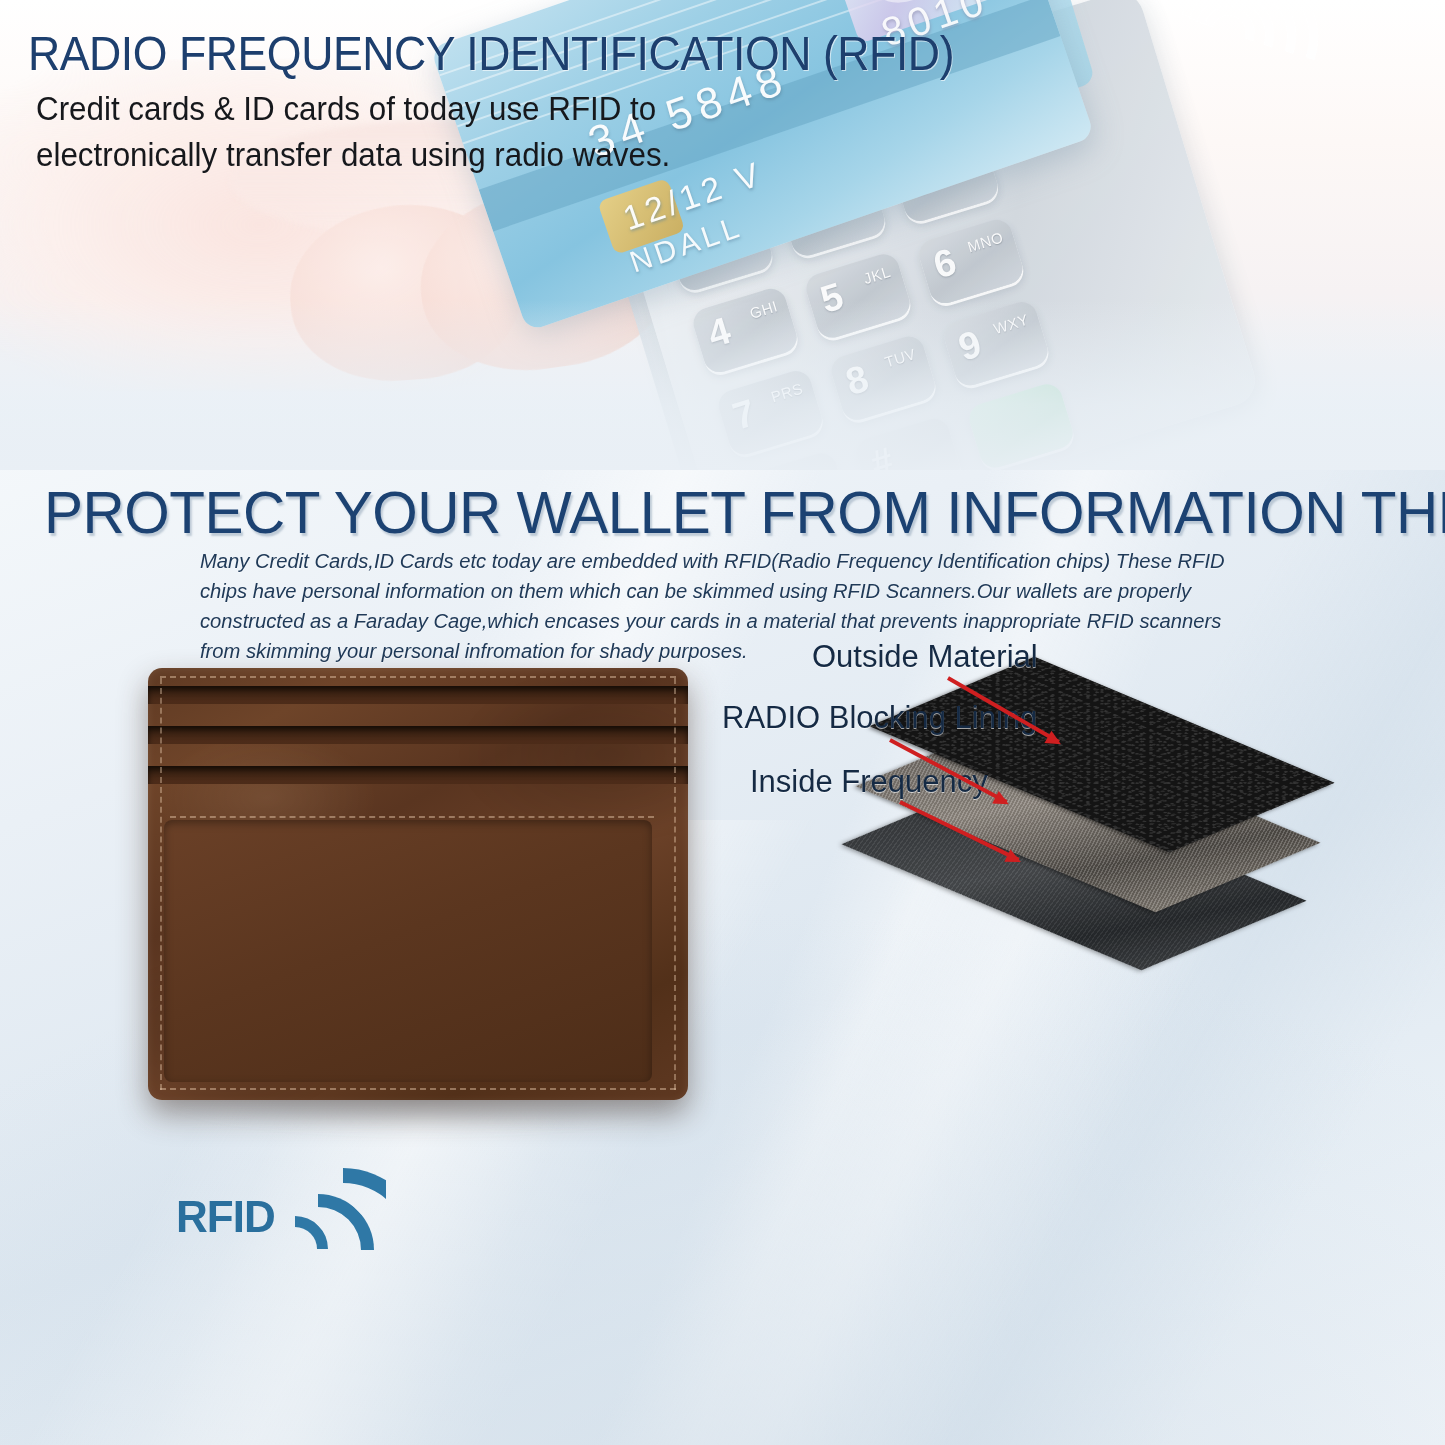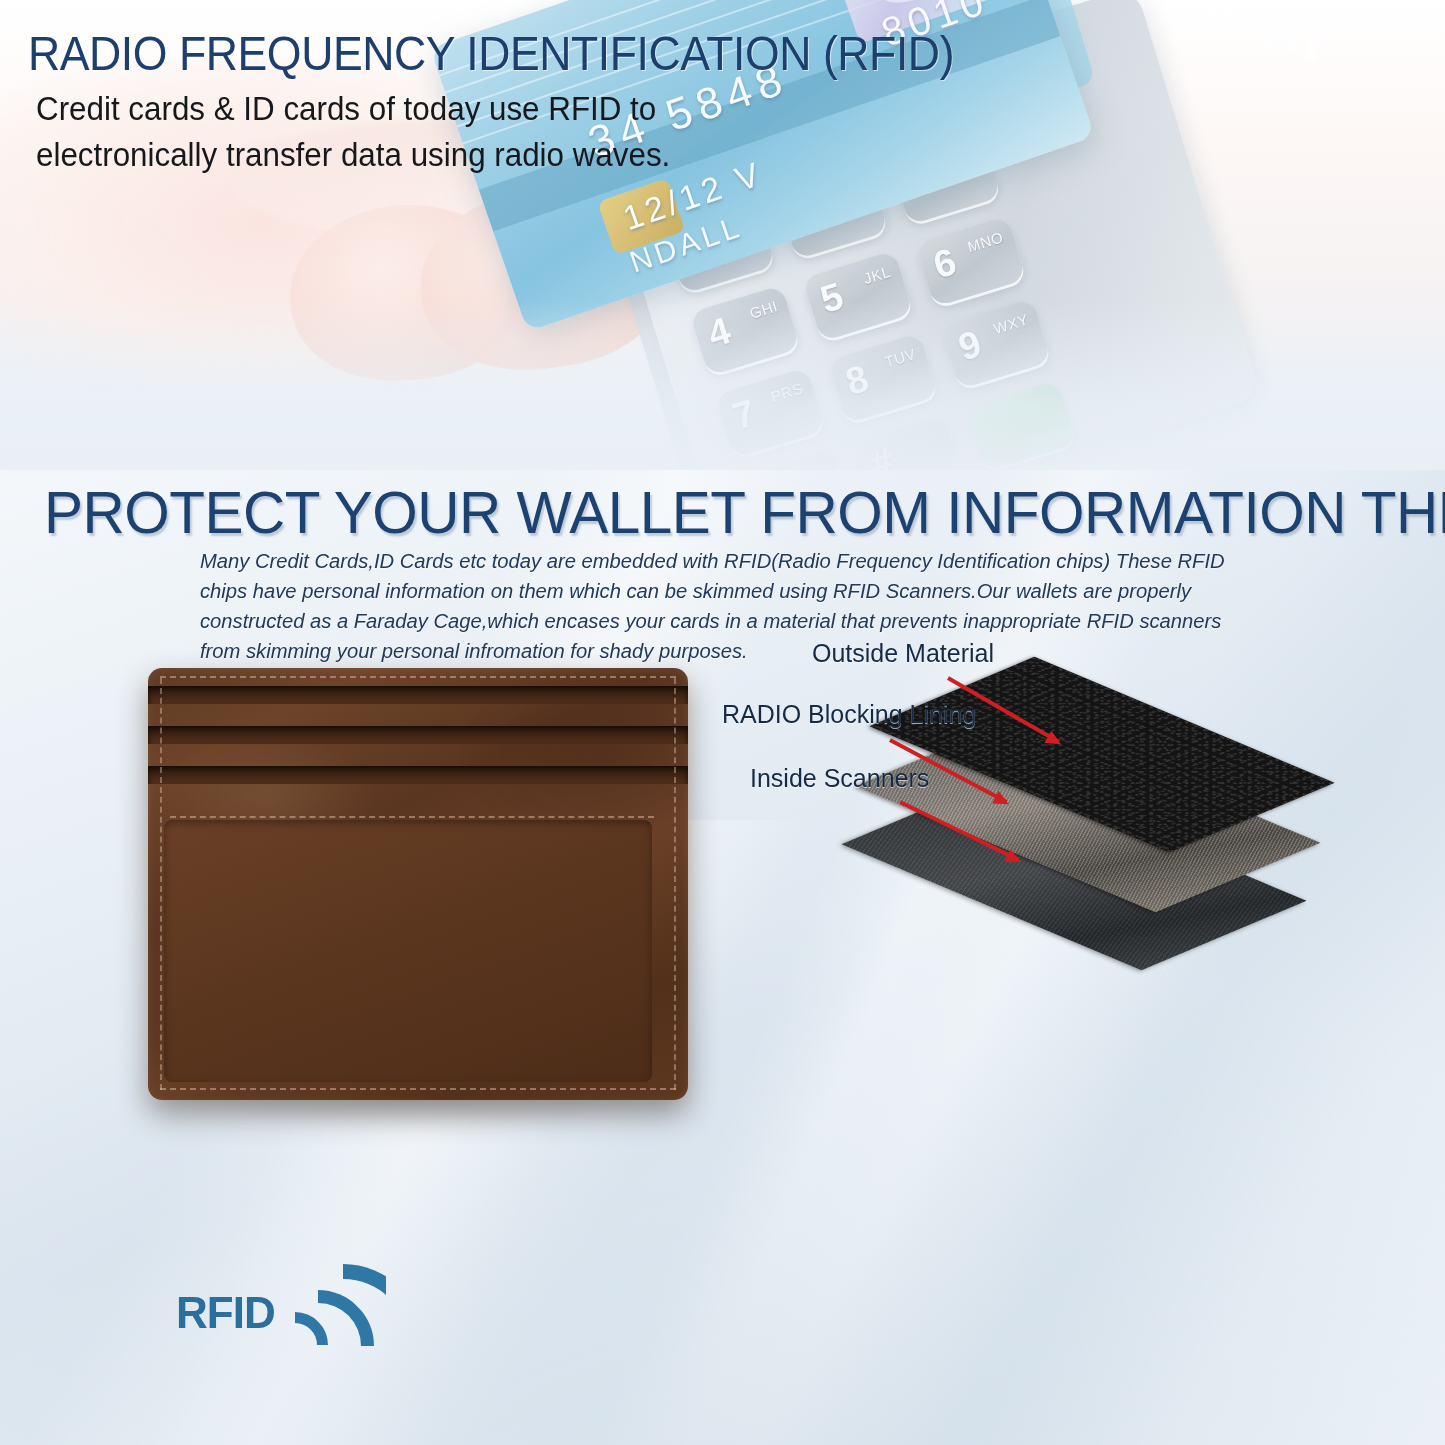--- a/index.html
+++ b/index.html
@@ -202,35 +202,35 @@
      background:linear-gradient(110deg,#6a6560 0%,#8d867e 40%,#4f4b46 75%,#7c766e 100%);
      box-shadow:0 2px 4px rgba(0,0,0,.45);}
   .lay-mid .tex{position:absolute;inset:0;opacity:.6;
      background:repeating-linear-gradient(58deg,rgba(255,255,255,.28) 0 1px,rgba(0,0,0,.12) 1px 2.4px);}
   .lay-bot{left:44px;top:150px;
      background:linear-gradient(110deg,#35383b 0%,#4a4d50 45%,#282b2e 80%,#3d4043 100%);
      box-shadow:0 2px 5px rgba(0,0,0,.4);}
   .lay-bot .tex{position:absolute;inset:0;opacity:.5;
      background:repeating-linear-gradient(62deg,rgba(255,255,255,.10) 0 1px,rgba(0,0,0,.18) 1px 3px);}
 
-  .lbl{position:absolute;font-size:25px;color:#152a44;white-space:nowrap;
+  .lbl{position:absolute;font-size:31px;color:#152a44;white-space:nowrap;
      text-shadow:0 1px 0 rgba(255,255,255,.6);}
   .lbl-out{left:812px;top:639px;}
   .lbl-rfid{left:722px;top:700px;}
   .lbl-in{left:750px;top:764px;}
 
   .arrow{position:absolute;height:0;border-top:4px solid #cf1f20;transform-origin:left center;}
   .arrow:after{content:"";position:absolute;right:-3px;top:-8px;
      border-left:15px solid #cf1f20;border-top:7px solid transparent;border-bottom:7px solid transparent;}
   .arw1{left:948px;top:676px;width:128px;transform:rotate(30deg);}
   .arw2{left:890px;top:738px;width:132px;transform:rotate(28deg);}
   .arw3{left:900px;top:800px;width:132px;transform:rotate(26deg);}
 
   
-  .logo{position:absolute;left:176px;top:1254px;width:300px;height:140px;}
+  .logo{position:absolute;left:176px;top:1158px;width:300px;height:140px;}
   .logo-arc{position:absolute;left:80px;top:-4px;width:130px;height:108px;overflow:hidden;}
   .arc{position:absolute;border-style:solid;border-color:#2f78a6 transparent transparent transparent;
      border-radius:50%;transform:rotate(45deg);}
   .a1{width:44px;height:44px;left:6px;top:62px;border-width:11px;}
   .a2{width:86px;height:86px;left:6px;top:40px;border-width:13px;}
   .a3{width:132px;height:132px;left:6px;top:14px;border-width:15px;}
   .logo-rfid{position:absolute;left:0;top:34px;font-size:44px;font-weight:700;color:#2a6f9d;
      letter-spacing:-1px;}
   .logo-prot{position:absolute;left:0;top:78px;font-size:46px;font-weight:700;color:#2a6f9d;
      letter-spacing:-1px;}
@@ -401,21 +401,21 @@
     <div class="lay lay-mid">
         <div class="tex"></div>
       </div>
     <div class="lay lay-top">
         <div class="tex"></div>
       </div>
   </div>
 
   <div class="lbl lbl-out">Outside Material</div>
   <div class="lbl lbl-rfid">RADIO Blocking Lining</div>
-  <div class="lbl lbl-in">Inside Scanners</div>
+  <div class="lbl lbl-in">Inside Frequency</div>
 
   <div class="arrow arw1"></div>
   <div class="arrow arw2"></div>
   <div class="arrow arw3"></div>
 
   <div class="logo">
     <div class="logo-arc">
       <div class="arc a3"></div>
       <div class="arc a2"></div>
       <div class="arc a1"></div>

